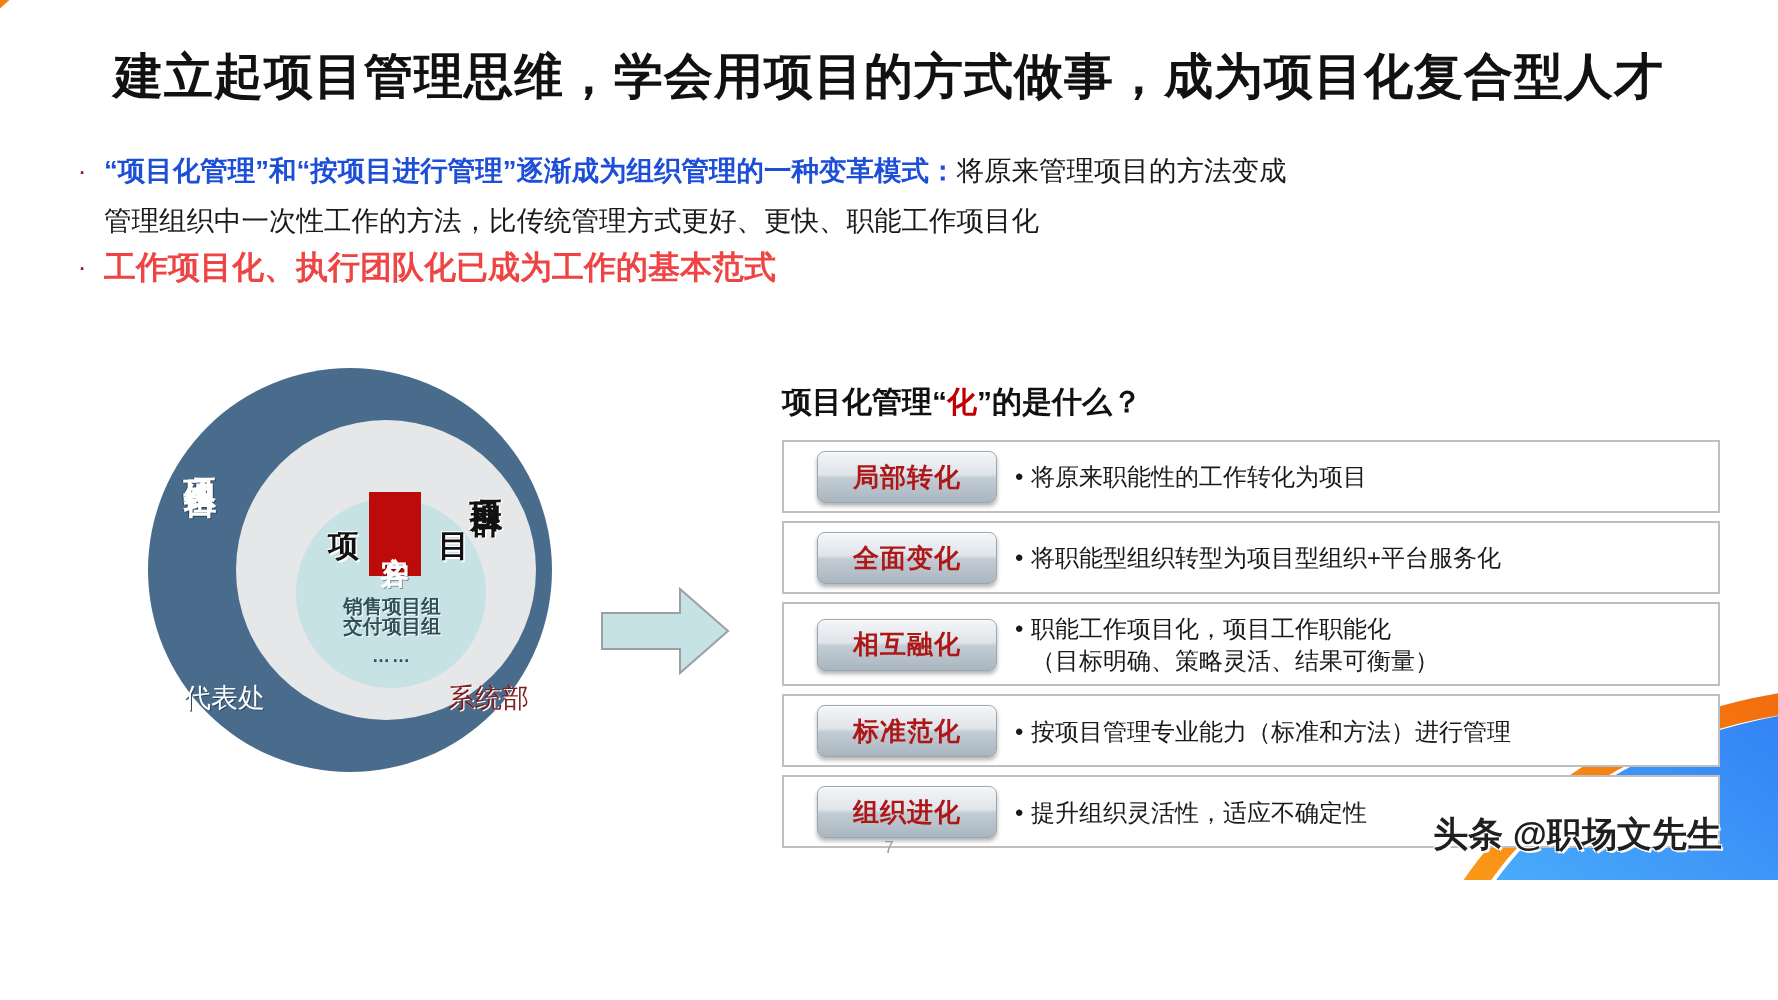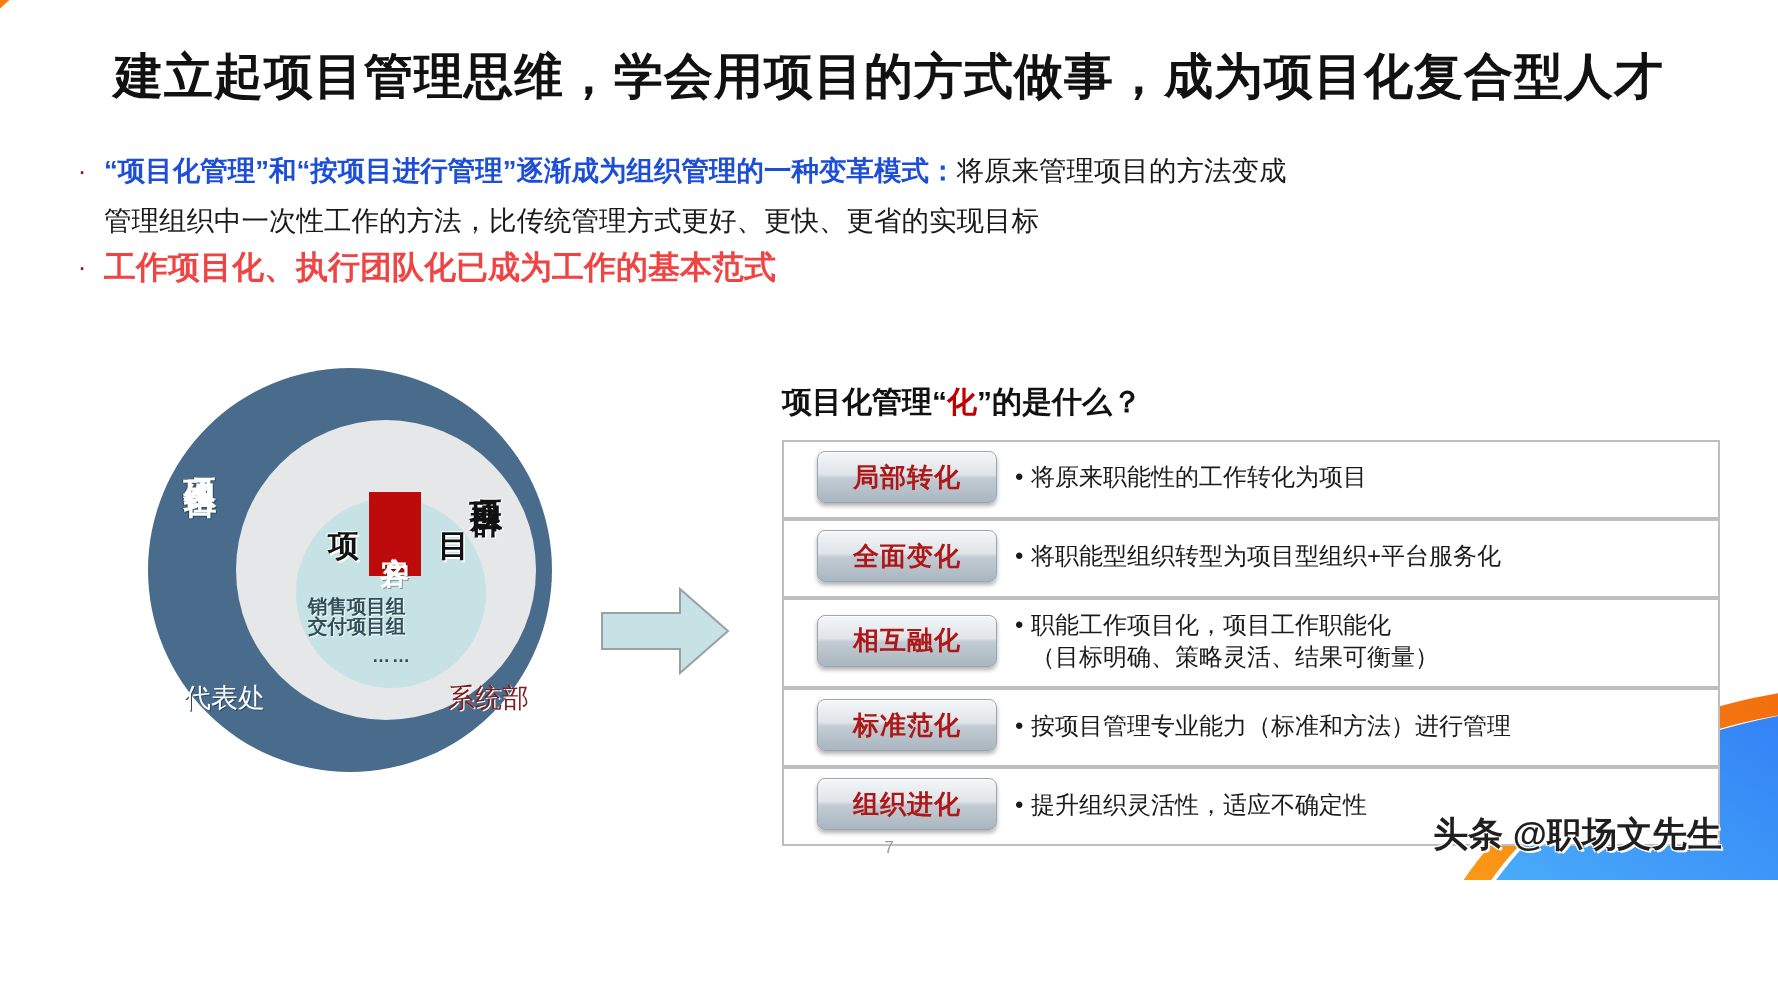--- a/index.html
+++ b/index.html
@@ -76,42 +76,42 @@
   .kehu-box{
     position:absolute;left:221px;top:124px;width:52px;height:84px;background:#BD0B0B;
     display:flex;align-items:center;justify-content:center;
   }
   .kehu-txt{
     writing-mode:vertical-rl;text-orientation:upright;
     font-size:29px;font-weight:bold;color:#ffffff;line-height:1.05;letter-spacing:1px;
     text-shadow:1px 1px 0 rgba(0,0,0,.35);
   }
   .inner-notes{
-    position:absolute;left:160px;top:228px;width:192px;
+    position:absolute;left:148px;top:228px;width:192px;text-align:center;
     font-size:19.5px;font-weight:bold;color:#2F4F5A;line-height:1.05;
     text-shadow:1px 1px 0 #ffffff;
   }
   .inner-dots{
     position:absolute;left:148px;top:278px;width:192px;text-align:center;
     font-size:18px;font-weight:bold;color:#2F4F5A;letter-spacing:2px;
   }
 
   
   .arrow{position:absolute;left:600px;top:585px;width:130px;height:92px;}
 
   
   .rpanel{position:absolute;left:782px;top:382px;width:938px;}
   .rhead{
     font-size:30px;font-weight:bold;color:#111111;margin:0 0 17px 0;white-space:nowrap;
   }
   .rhead .red{color:#C00000;}
   .rrow{
     border:2px solid #BFBFBF;background:#ffffff;
     display:flex;align-items:center;
-    padding:9px 0 14px 0;min-height:64px;box-sizing:border-box;
+    margin-bottom:8px;padding:9px 0 8px 0;min-height:64px;box-sizing:border-box;
   }
   .chip{
     flex:0 0 auto;margin-left:33px;margin-right:18px;
     width:178px;height:50px;border-radius:8px;
     background:linear-gradient(to bottom,#f4f6f8 0%,#dfe4e9 45%,#c3ccd4 52%,#a9b6c0 100%);
     border:1px solid #9aa6b0;
     box-shadow:0 3px 4px rgba(0,0,0,.30), inset 0 1px 0 rgba(255,255,255,.9);
     display:flex;align-items:center;justify-content:center;
     font-size:26px;font-weight:bold;color:#AE1717;letter-spacing:1px;
   }
@@ -168,21 +168,21 @@
   </svg>
 
   <div class="title">建立起项目管理思维，学会用项目的方式做事，成为项目化复合型人才</div>
 
   <div class="bullets">
 
     <div class="bullet-row">
       <div class="bullet-dot">·</div>
       <div class="bullet-text"><span class="red-strong">“项目化管理”和“按项目进行管理”逐渐成为组织管理的一种变革模式</span><span class="red-strong">：</span><span>将原来管理项目的方法变成</span></div>
     </div>
-    <div class="bullet-cont">管理组织中一次性工作的方法，比传统管理方式更好、更快、更省的实现目标</div>
+    <div class="bullet-cont">管理组织中一次性工作的方法，比传统管理方式更好、更快、职能工作项目化</div>
 
     <div class="bullet-row bullet2">
       <div class="bullet-dot">·</div>
       <div class="bullet-text">工作项目化、执行团队化已成为工作的基本范式</div>
     </div>
 
   </div>
 
   <div class="venn">
     <div class="ring-outer"></div>

